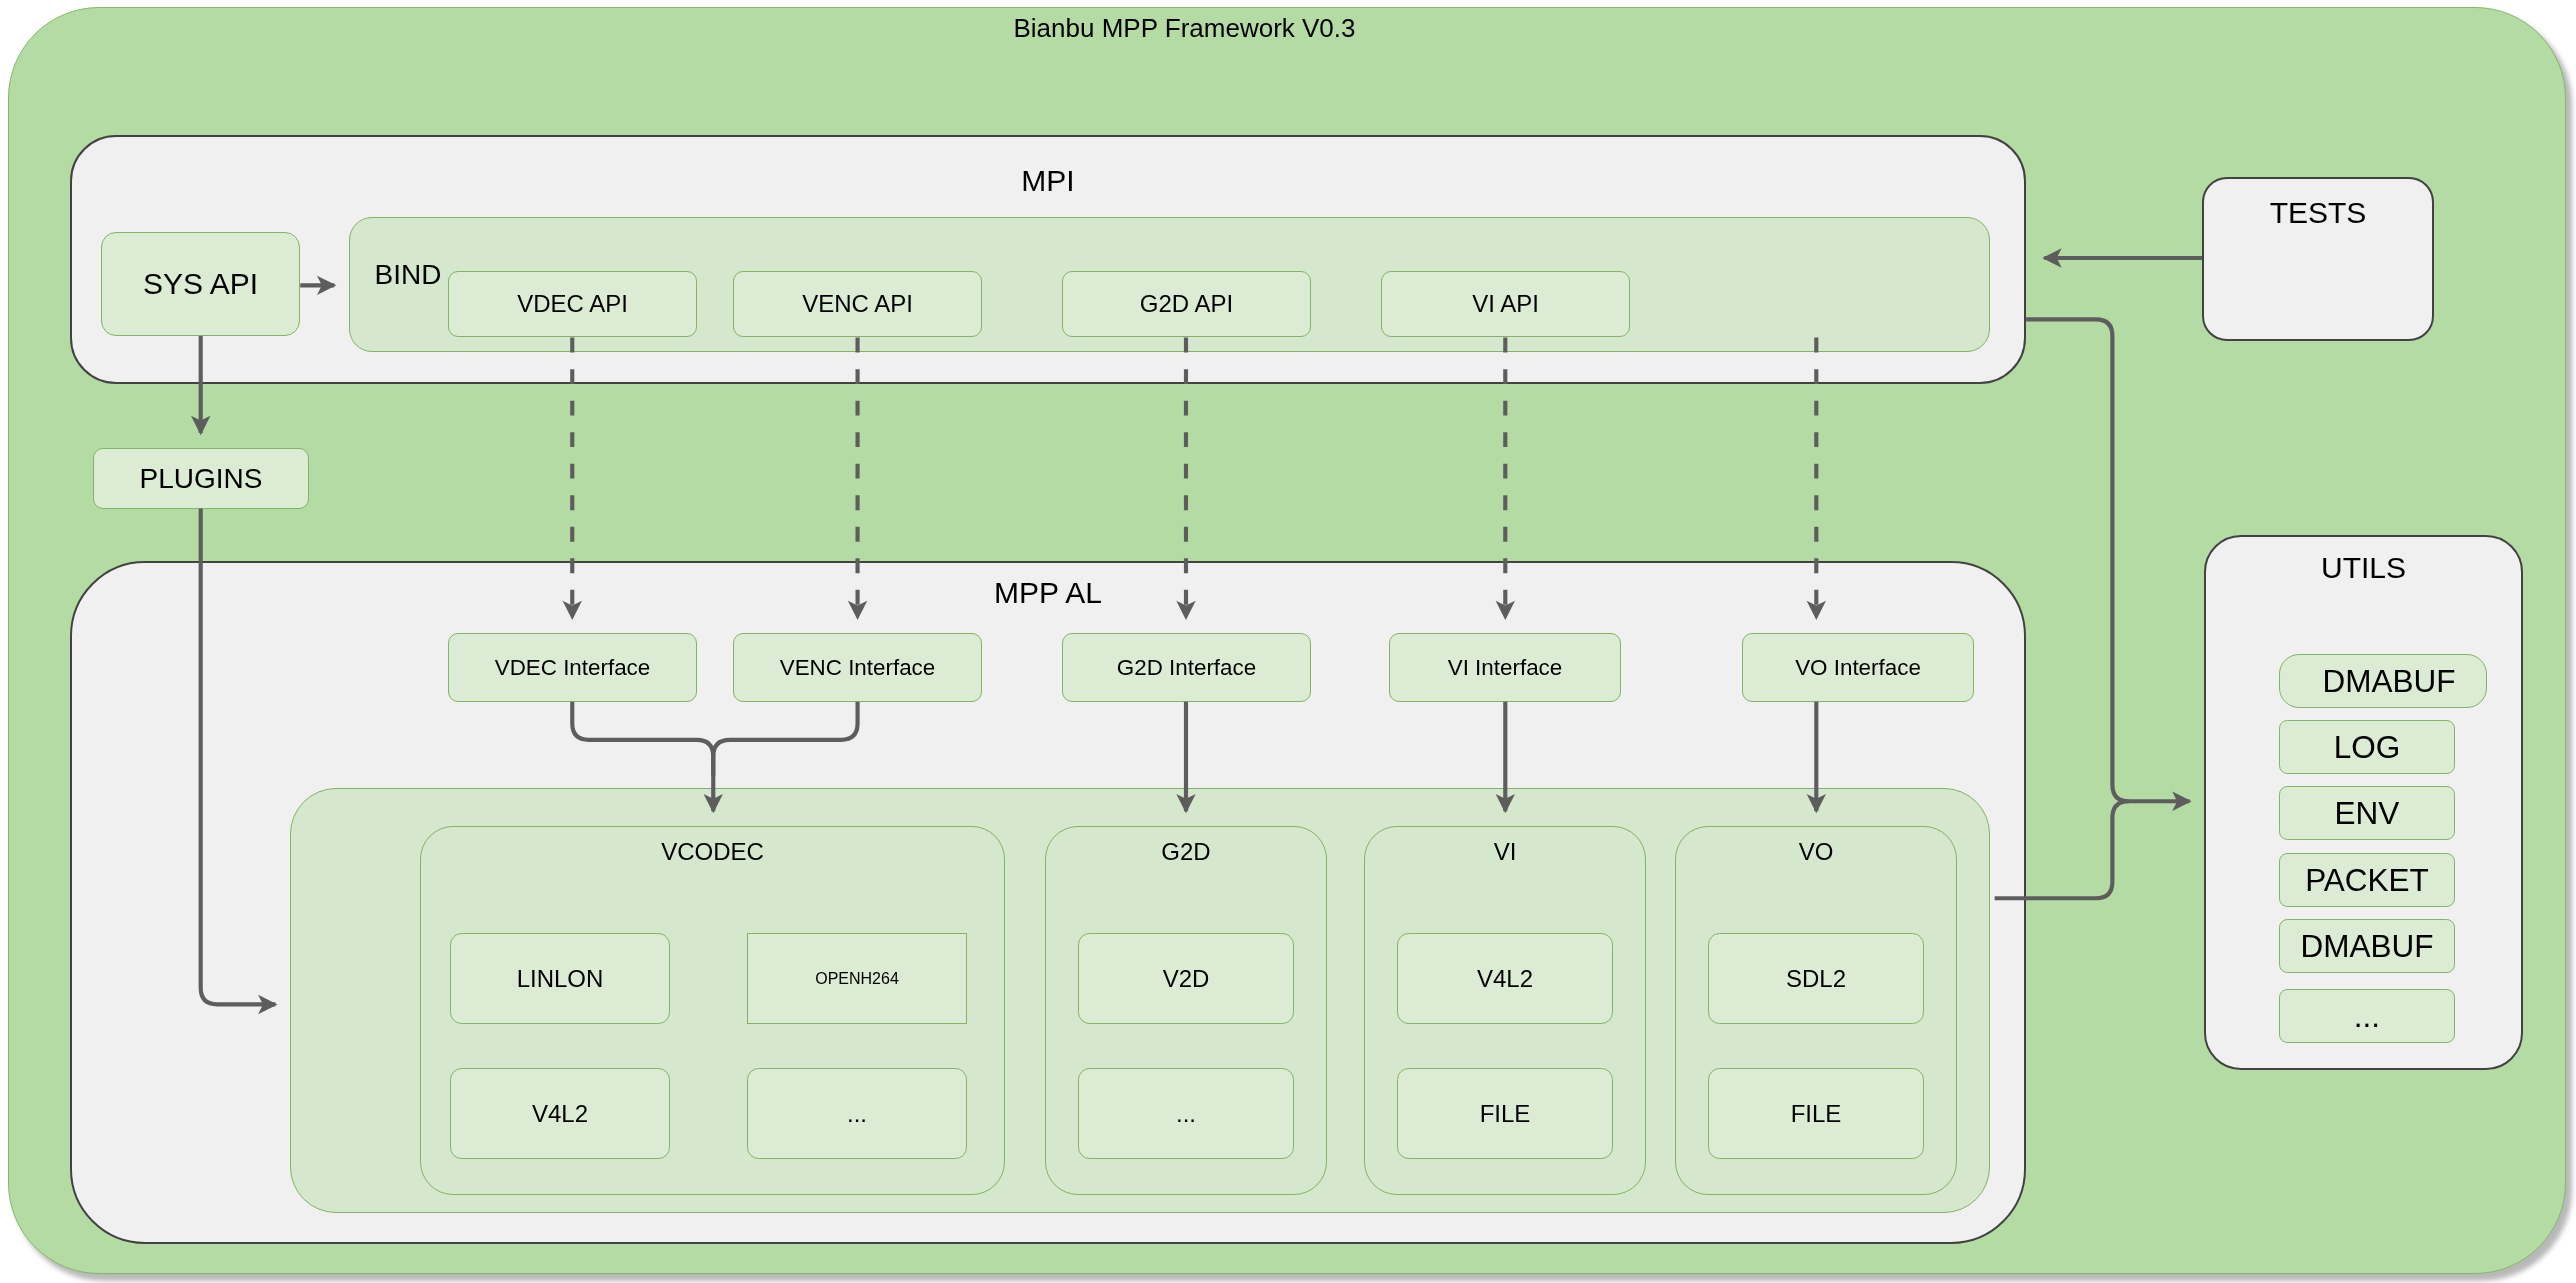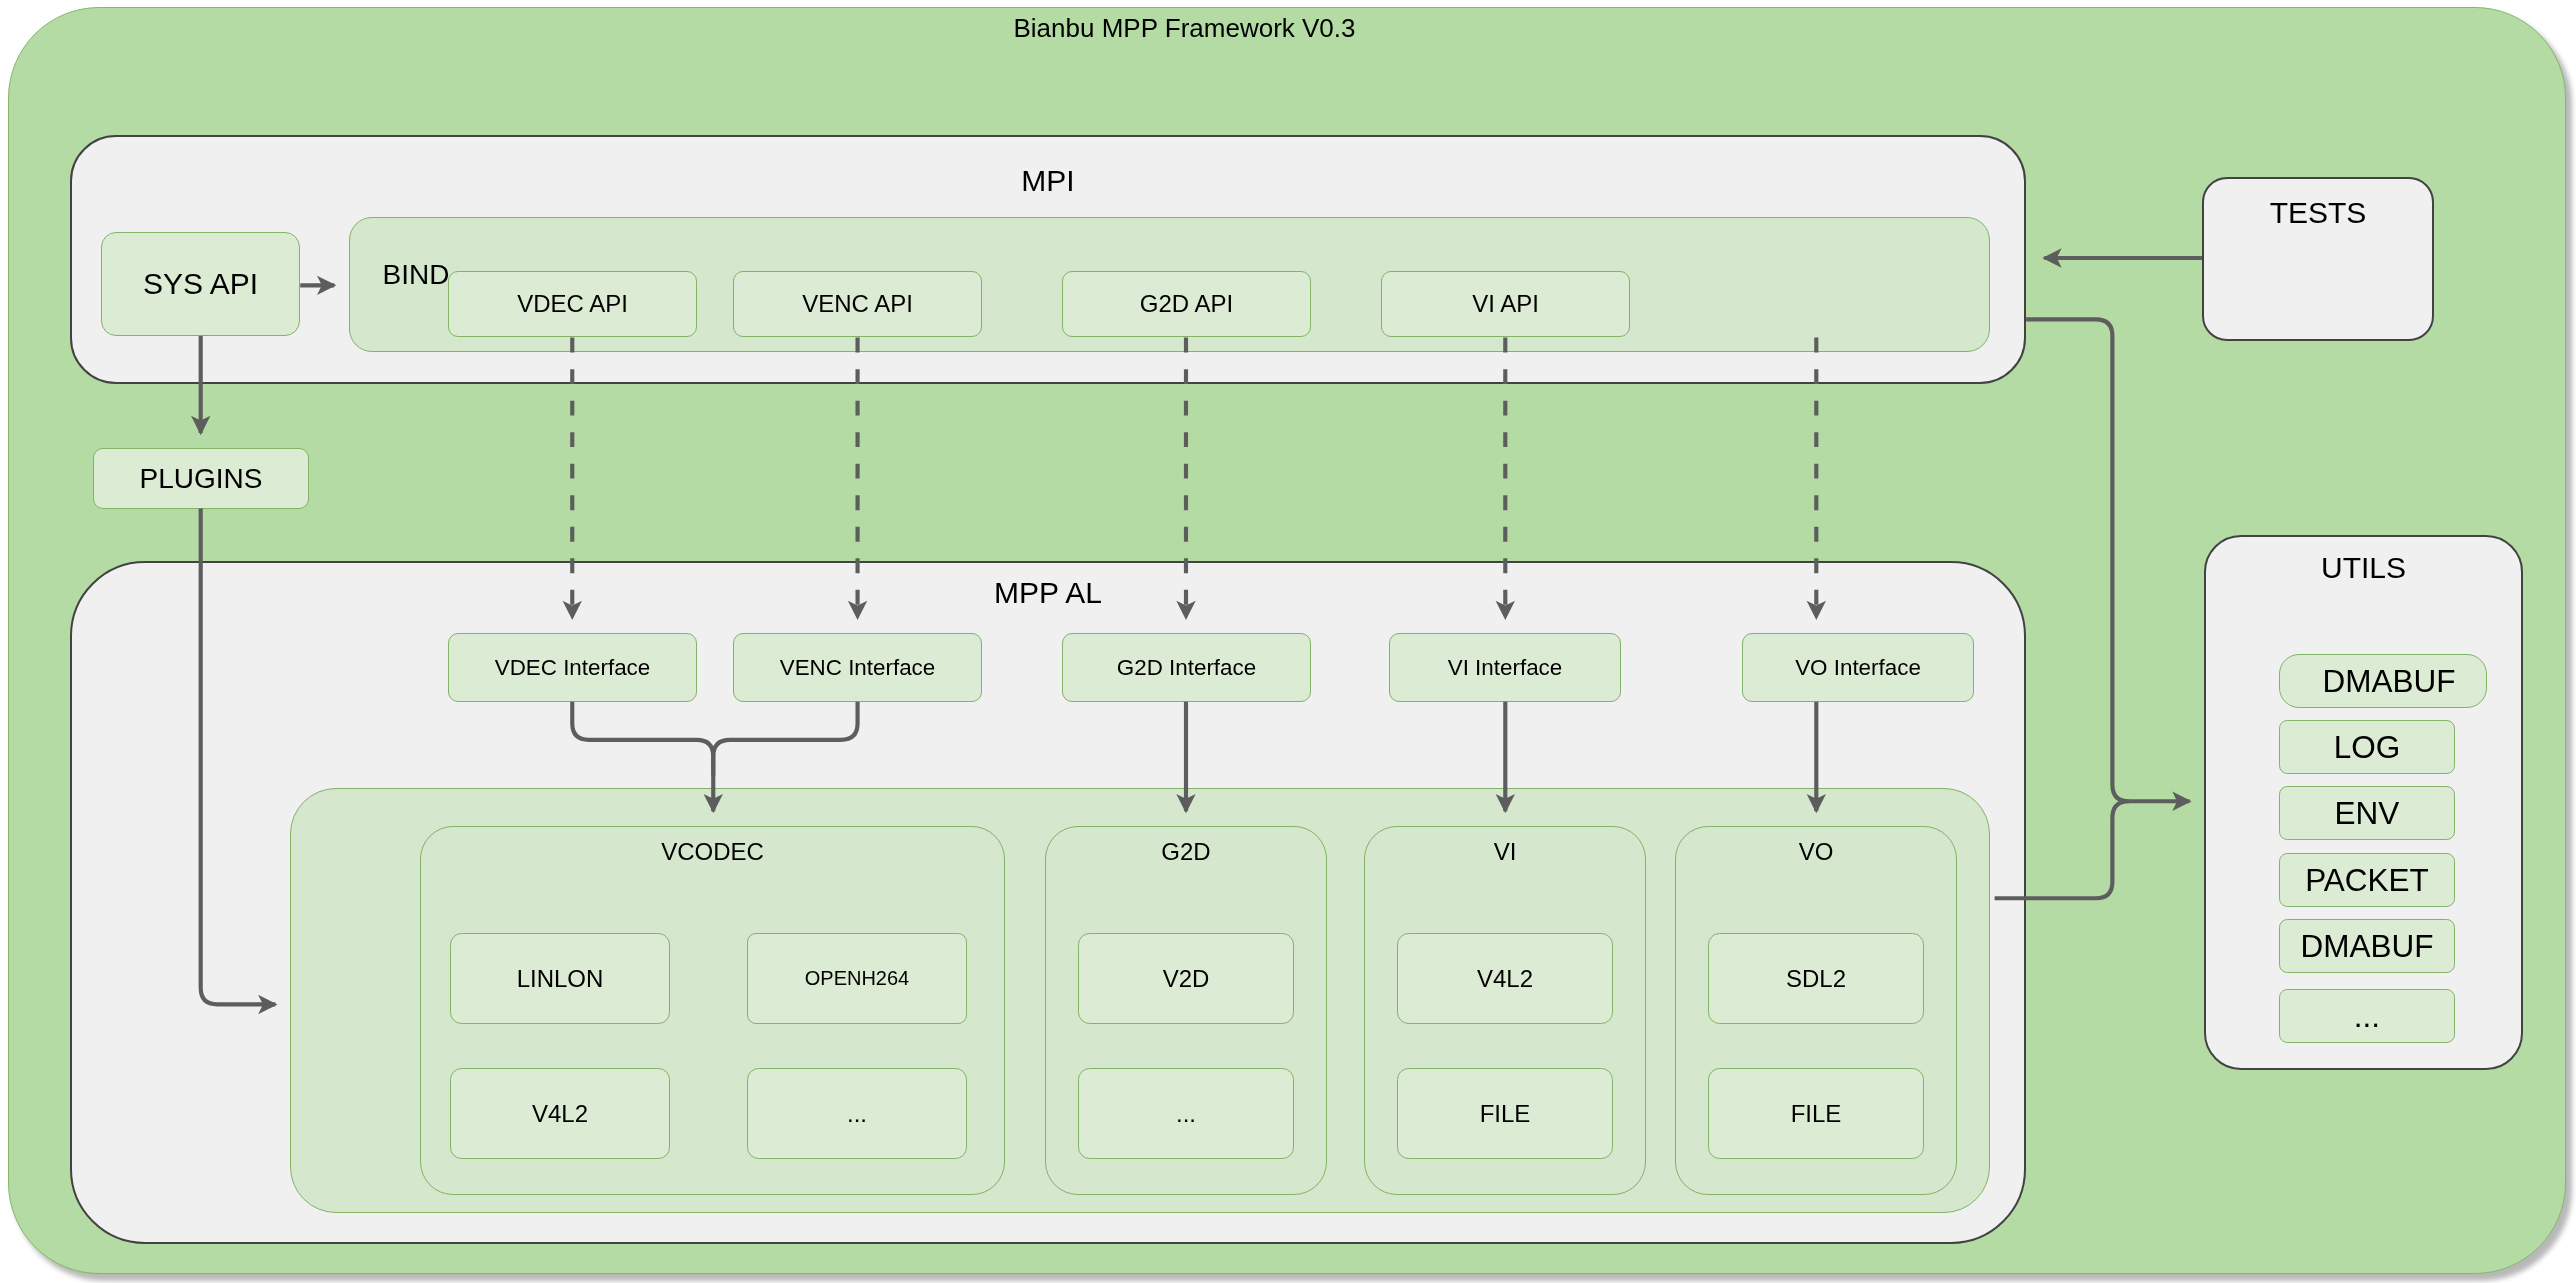--- a/index.html
+++ b/index.html
@@ -26,21 +26,21 @@
   <div class="ttl" style="left:521px;top:13.3px;width:1327px;font-size:26px;">Bianbu MPP Framework V0.3</div>
 
   <div class="abs gray" style="left:70px;top:135px;width:1956px;height:249px;border-radius:46px;"></div>
   <div class="ttl" style="left:70px;top:164px;width:1956px;font-size:30px;">MPI</div>
 
   <div class="abs gleaf cell" style="left:101px;top:232px;width:199px;height:104px;border-radius:15px;font-size:30px;">
     <span>SYS API</span>
   </div>
 
   <div class="abs gctr" style="left:349px;top:217px;width:1641px;height:135px;border-radius:23px;"></div>
-  <div class="ttl cell" style="left:366px;top:217px;width:100px;height:116px;font-size:28px;">
+  <div class="ttl cell" style="left:358px;top:217px;width:100px;height:116px;font-size:28px;">
     <span>BIND</span>
   </div>
 
   <div class="abs gleaf cell" style="left:448px;top:271px;width:249px;height:66px;border-radius:10px;font-size:24px;">
     <span>VDEC API</span>
   </div>
   <div class="abs gleaf cell" style="left:733px;top:271px;width:249px;height:66px;border-radius:10px;font-size:24px;">
     <span>VENC API</span>
   </div>
   <div class="abs gleaf cell" style="left:1062px;top:271px;width:249px;height:66px;border-radius:10px;font-size:24px;">
@@ -76,21 +76,21 @@
     <span>VO Interface</span>
   </div>
 
   <div class="abs gctr" style="left:290px;top:788px;width:1700px;height:425px;border-radius:46px;"></div>
 
   <div class="abs gctr" style="left:420px;top:826px;width:585px;height:369px;border-radius:33px;"></div>
   <div class="ttl" style="left:420px;top:838px;width:585px;font-size:24px;">VCODEC</div>
   <div class="abs gleaf cell" style="left:450px;top:933px;width:220px;height:91px;border-radius:11.6px;font-size:24px;">
     <span>LINLON</span>
   </div>
-  <div class="abs gleaf cell" style="left:747px;top:933px;width:220px;height:91px;border-radius:9px;font-size:20px;">
+  <div class="abs gleaf cell" style="left:747px;top:933px;width:220px;height:91px;border-radius:0;font-size:16px;">
     <span>OPENH264</span>
   </div>
   <div class="abs gleaf cell" style="left:450px;top:1068px;width:220px;height:91px;border-radius:11.6px;font-size:24px;">
     <span>V4L2</span>
   </div>
   <div class="abs gleaf cell" style="left:747px;top:1068px;width:220px;height:91px;border-radius:11.6px;font-size:24px;">
     <span>...</span>
   </div>
 
   <div class="abs gctr" style="left:1045px;top:826px;width:282px;height:369px;border-radius:33px;"></div>

